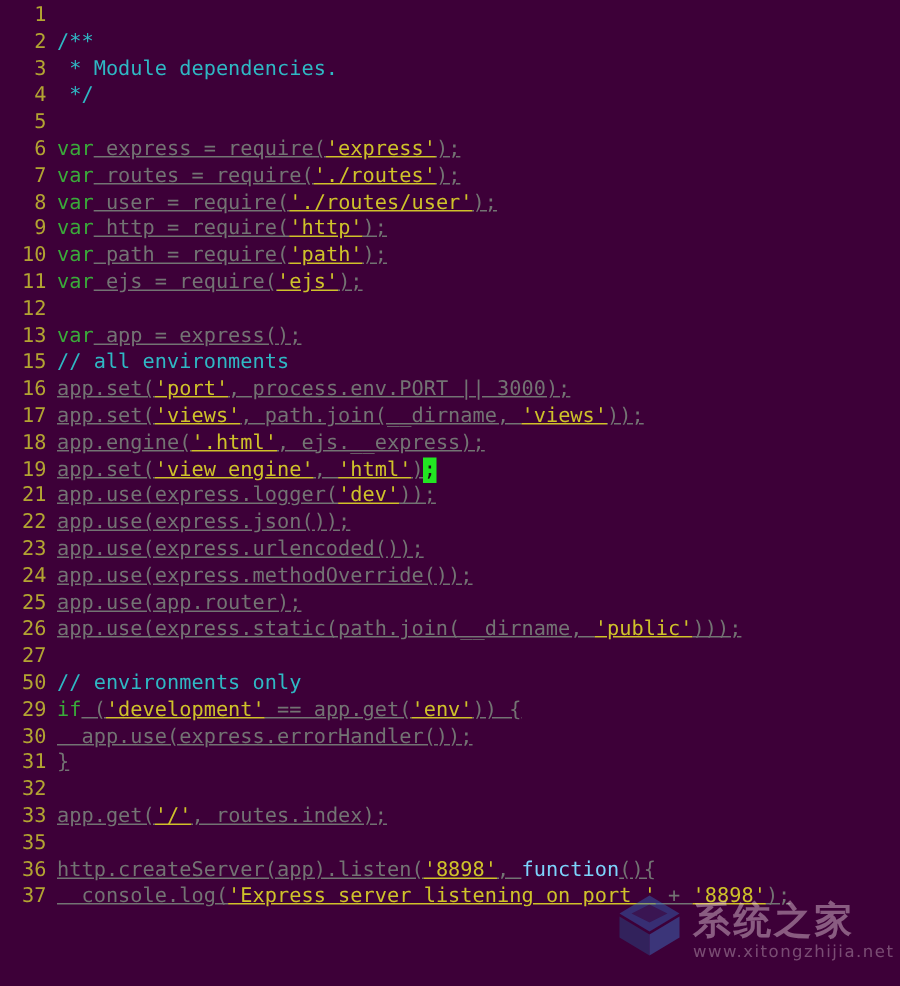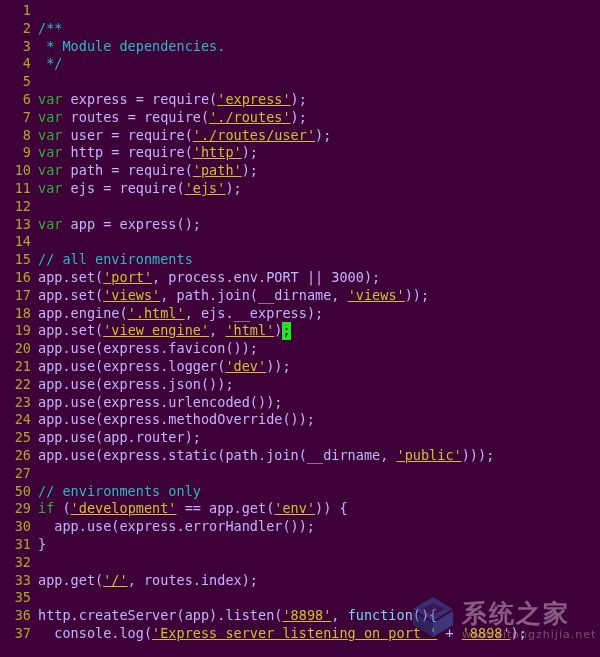--- a/index.html
+++ b/index.html
@@ -43,21 +43,21 @@
     user-select: none;
   }
 
   .linetext {
     flex: 1 1 auto;
     white-space: pre;
     color: #e8e8e8;
   }
 
   
-  .t-plain   { color: #c4b5fd; }
+  .t-plain   { color: #737373; text-decoration: underline; }
   .t-kw      { color: #3aab3a; }
   .t-str     { color: #cfc22a; text-decoration: underline; }
   .t-com     { color: #2fb8c4; }
   .t-blue    { color: #7dd3fc; }
 
   .cursor {
     background: #22e522;
     color: #1d0b1a;
     display: inline-block;
   }
@@ -113,27 +113,25 @@
       <div class="code-line"><span class="lineno">4</span><span class="linetext"><span class="t-com"> */</span></span></div>
       <div class="code-line"><span class="lineno">5</span><span class="linetext"></span></div>
       <div class="code-line"><span class="lineno">6</span><span class="linetext"><span class="t-kw">var</span><span class="t-plain"> express = require(</span><span class="t-str">'express'</span><span class="t-plain">);</span></span></div>
       <div class="code-line"><span class="lineno">7</span><span class="linetext"><span class="t-kw">var</span><span class="t-plain"> routes = require(</span><span class="t-str">'./routes'</span><span class="t-plain">);</span></span></div>
       <div class="code-line"><span class="lineno">8</span><span class="linetext"><span class="t-kw">var</span><span class="t-plain"> user = require(</span><span class="t-str">'./routes/user'</span><span class="t-plain">);</span></span></div>
       <div class="code-line"><span class="lineno">9</span><span class="linetext"><span class="t-kw">var</span><span class="t-plain"> http = require(</span><span class="t-str">'http'</span><span class="t-plain">);</span></span></div>
       <div class="code-line"><span class="lineno">10</span><span class="linetext"><span class="t-kw">var</span><span class="t-plain"> path = require(</span><span class="t-str">'path'</span><span class="t-plain">);</span></span></div>
       <div class="code-line"><span class="lineno">11</span><span class="linetext"><span class="t-kw">var</span><span class="t-plain"> ejs = require(</span><span class="t-str">'ejs'</span><span class="t-plain">);</span></span></div>
       <div class="code-line"><span class="lineno">12</span><span class="linetext"></span></div>
       <div class="code-line"><span class="lineno">13</span><span class="linetext"><span class="t-kw">var</span><span class="t-plain"> app = express();</span></span></div>
-      <div class="code-line"><span class="lineno">14</span><span class="linetext"></span></div>
       <div class="code-line"><span class="lineno">15</span><span class="linetext"><span class="t-com">// all environments</span></span></div>
       <div class="code-line"><span class="lineno">16</span><span class="linetext"><span class="t-plain">app.set(</span><span class="t-str">'port'</span><span class="t-plain">, process.env.PORT || 3000);</span></span></div>
       <div class="code-line"><span class="lineno">17</span><span class="linetext"><span class="t-plain">app.set(</span><span class="t-str">'views'</span><span class="t-plain">, path.join(__dirname, </span><span class="t-str">'views'</span><span class="t-plain">));</span></span></div>
       <div class="code-line"><span class="lineno">18</span><span class="linetext"><span class="t-plain">app.engine(</span><span class="t-str">'.html'</span><span class="t-plain">, ejs.__express);</span></span></div>
       <div class="code-line"><span class="lineno">19</span><span class="linetext"><span class="t-plain">app.set(</span><span class="t-str">'view engine'</span><span class="t-plain">, </span><span class="t-str">'html'</span><span class="t-plain">)</span><span class="cursor">;</span></span></div>
-      <div class="code-line"><span class="lineno">20</span><span class="linetext"><span class="t-plain">app.use(express.favicon());</span></span></div>
       <div class="code-line"><span class="lineno">21</span><span class="linetext"><span class="t-plain">app.use(express.logger(</span><span class="t-str">'dev'</span><span class="t-plain">));</span></span></div>
       <div class="code-line"><span class="lineno">22</span><span class="linetext"><span class="t-plain">app.use(express.json());</span></span></div>
       <div class="code-line"><span class="lineno">23</span><span class="linetext"><span class="t-plain">app.use(express.urlencoded());</span></span></div>
       <div class="code-line"><span class="lineno">24</span><span class="linetext"><span class="t-plain">app.use(express.methodOverride());</span></span></div>
       <div class="code-line"><span class="lineno">25</span><span class="linetext"><span class="t-plain">app.use(app.router);</span></span></div>
       <div class="code-line"><span class="lineno">26</span><span class="linetext"><span class="t-plain">app.use(express.static(path.join(__dirname, </span><span class="t-str">'public'</span><span class="t-plain">)));</span></span></div>
       <div class="code-line"><span class="lineno">27</span><span class="linetext"></span></div>
       <div class="code-line"><span class="lineno">50</span><span class="linetext"><span class="t-com">// environments only</span></span></div>
       <div class="code-line"><span class="lineno">29</span><span class="linetext"><span class="t-kw">if</span><span class="t-plain"> (</span><span class="t-str">'development'</span><span class="t-plain"> == app.get(</span><span class="t-str">'env'</span><span class="t-plain">)) {</span></span></div>
       <div class="code-line"><span class="lineno">30</span><span class="linetext"><span class="t-plain">  app.use(express.errorHandler());</span></span></div>

